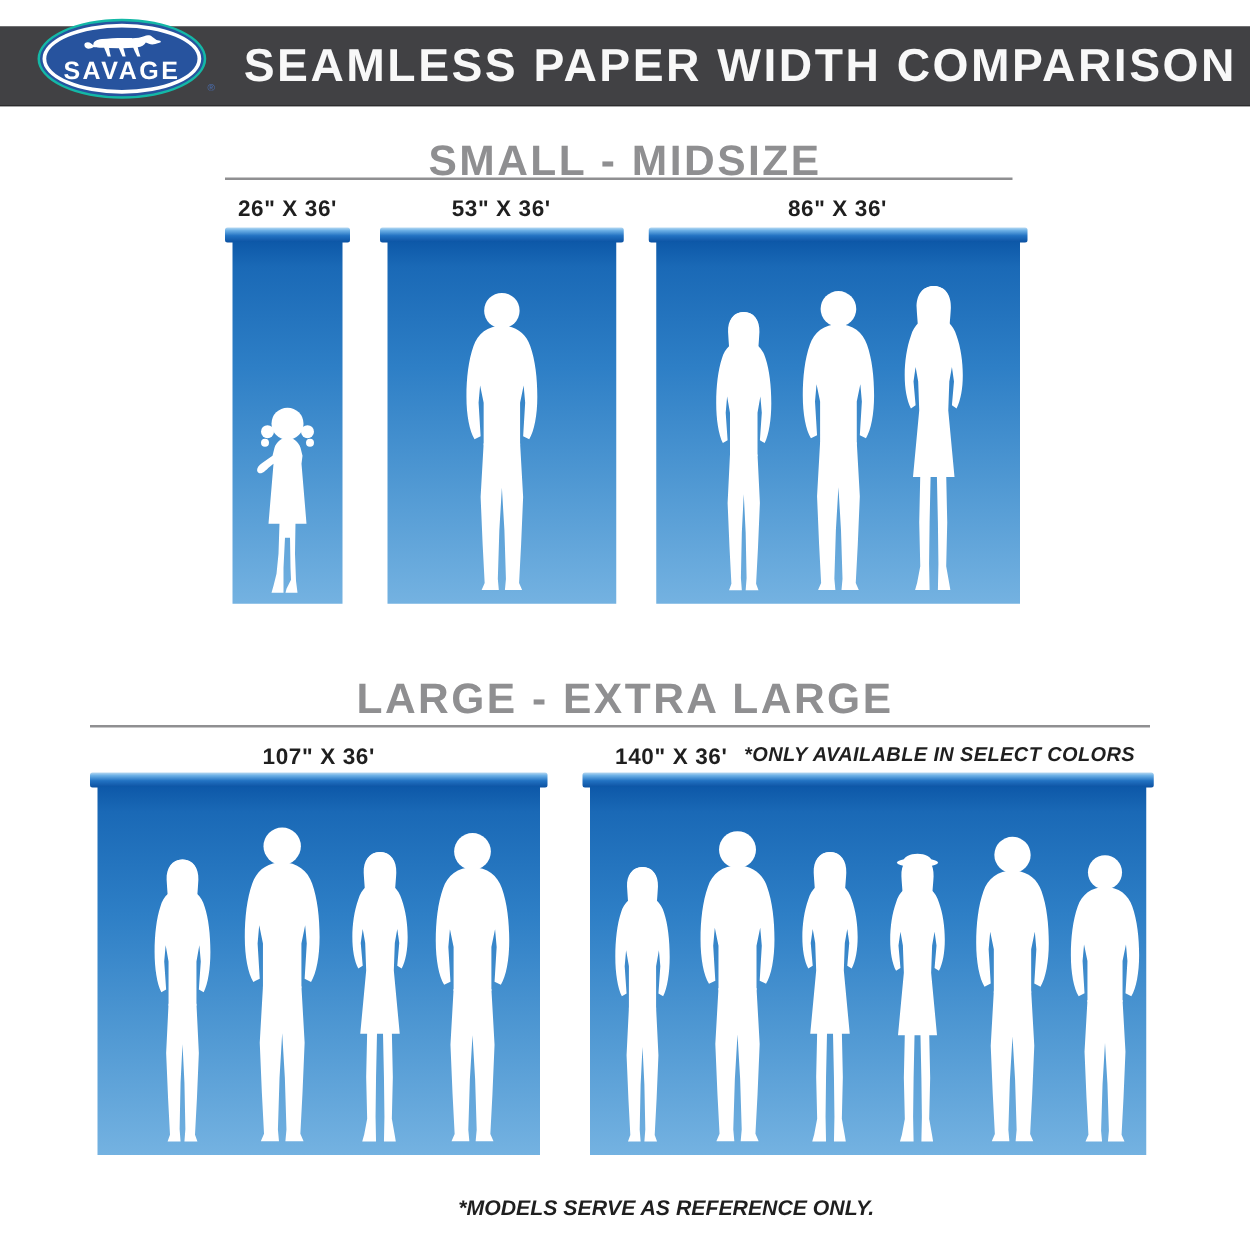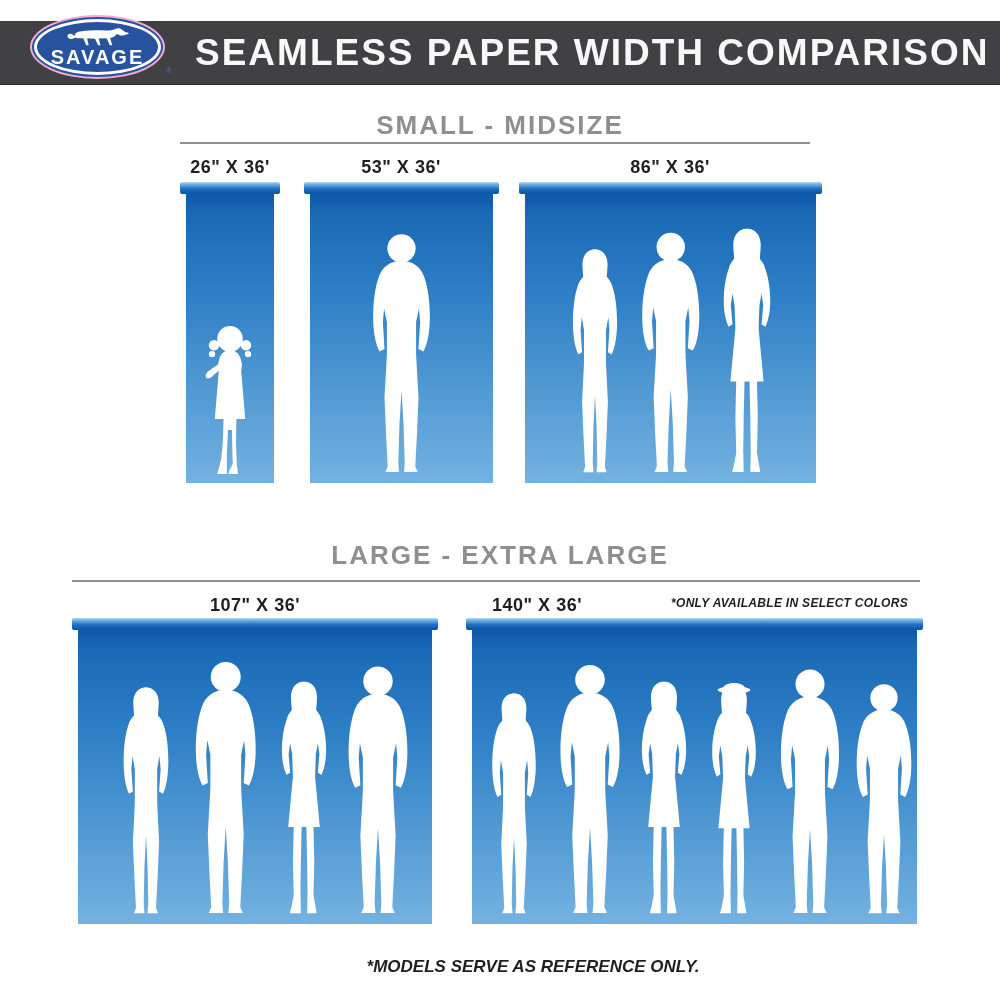--- a/index.html
+++ b/index.html
@@ -13,47 +13,47 @@
     position:absolute;left:0;top:21px;width:1000px;height:63px;
     background:#414144;border-bottom:1px solid #2c2c2e;
   }
   .header-title{
     position:absolute;left:195px;right:12px;top:21px;height:63px;
     line-height:63px;text-align:right;color:#f8f8f8;
     font-size:37px;font-weight:700;letter-spacing:2px;white-space:nowrap;
   }
   .logo{
     position:absolute;left:30px;top:15px;width:135px;height:64px;
-    background:#27539e;border:2px solid #f9a8d4;border-radius:50%;
+    background:#27539e;border:2px solid #14b8a6;border-radius:50%;
     box-sizing:border-box;
   }
   .logo::before{
     content:"";position:absolute;inset:2px;border:3px solid #ffffff;
     border-radius:50%;
   }
   .logo-panther{position:absolute;left:50%;top:7px;transform:translateX(-50%);width:66px;height:23px;}
   .logo-text{
     position:absolute;left:0;right:0;bottom:8px;text-align:center;
     color:#ffffff;font-size:20px;font-weight:700;letter-spacing:2px;
   }
   .reg-mark{position:absolute;left:166px;top:66px;font-size:8px;color:#4a6fb5;}
   
   .section-heading{
     position:absolute;left:0;width:1000px;text-align:center;
-    color:#8f8f91;font-size:26px;font-weight:700;letter-spacing:2px;
+    color:#8f8f91;font-size:34px;font-weight:700;letter-spacing:2px;
   }
   .divider{position:absolute;height:2px;background:#8f8f91;}
   
   .size-label{
     position:absolute;transform:translateX(-50%);white-space:nowrap;
     color:#1f1f1f;font-size:18px;font-weight:700;letter-spacing:0.5px;
   }
   .note-label{
     position:absolute;white-space:nowrap;color:#1f1f1f;
-    font-size:12px;font-weight:700;font-style:italic;letter-spacing:0.3px;
+    font-size:16px;font-weight:700;font-style:italic;letter-spacing:0.3px;
   }
   
   .panel{position:absolute;}
   .roll{
     position:absolute;top:0;left:-6px;right:-6px;height:12px;border-radius:2px;
     background:linear-gradient(180deg,#b7d9f2 0%,#6cb0e6 20%,#2272c2 55%,#0b50a0 100%);
   }
   .paper{
     position:absolute;top:11px;left:0;right:0;bottom:0;overflow:hidden;
     background:linear-gradient(180deg,#0d58a8 0%,#1a69b6 7%,#2e7fc6 35%,#4e97d2 65%,#74b2e1 100%);

